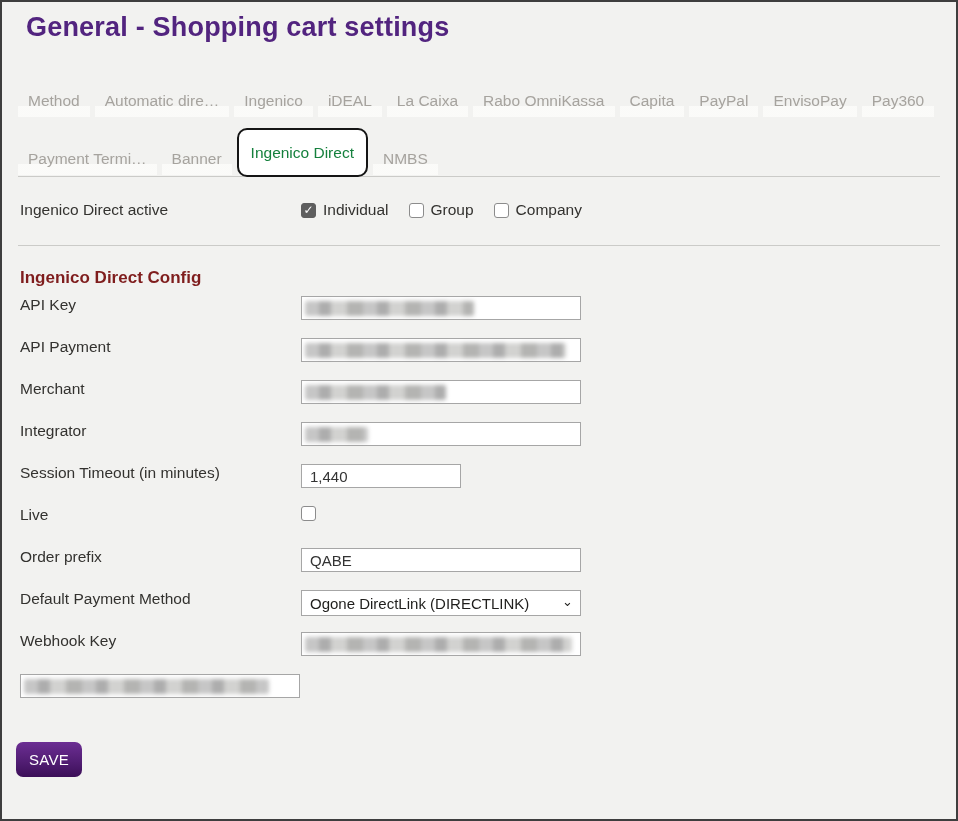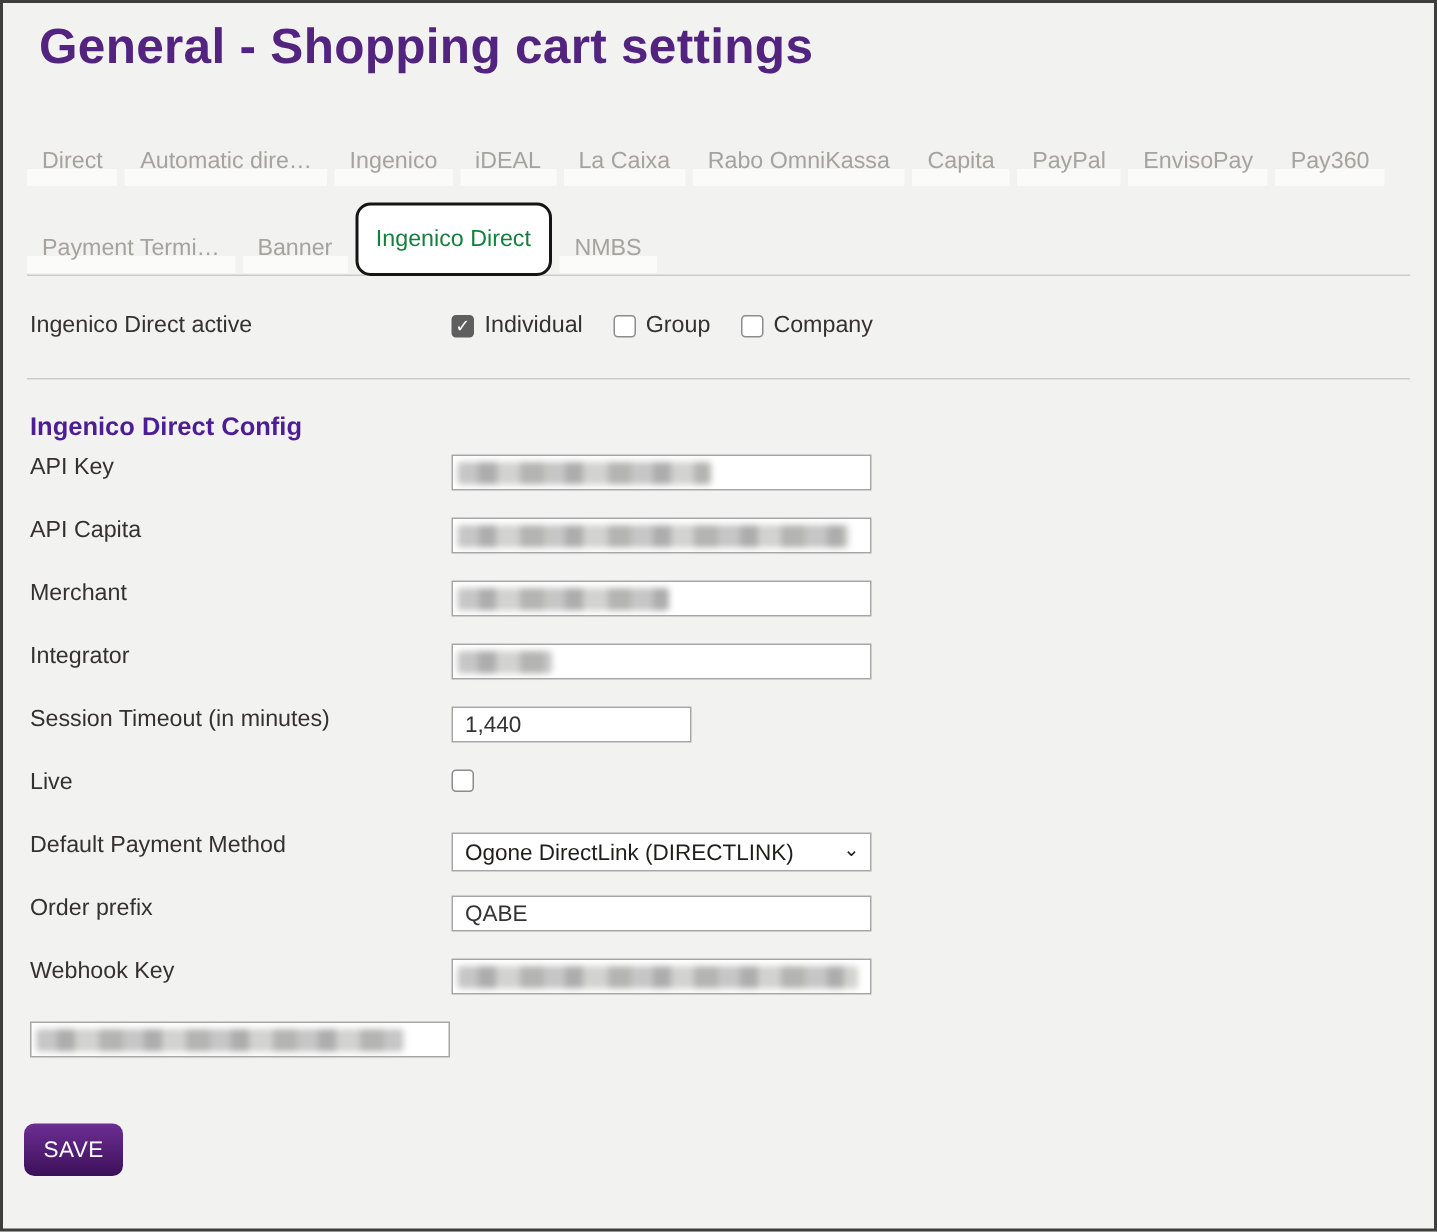--- a/index.html
+++ b/index.html
@@ -9,21 +9,21 @@
   .page {
     position: relative;
     width: 958px; height: 821px;
     background: #F2F2F0;
     border: 2px solid #3E3E3E;
     overflow: hidden;
   }
 
   .page-title {
     margin: 10px 0 16px 24px;
-    font-size: 33px;
+    font-size: 27px;
     font-weight: bold;
     color: #52247F;
     letter-spacing: 0.2px;
   }
 
   
   .tab-row {
     display: flex;
     align-items: flex-end;
     margin: 0 16px;
@@ -91,21 +91,21 @@
     font-size: 12px;
     font-weight: bold;
     line-height: 1;
   }
 
   
   .section-heading {
     margin: 22px 0 8px 18px;
     font-size: 17px;
     font-weight: bold;
-    color: #4c1d95;
+    color: #7f1d1d;
   }
   .form-rows { margin-top: 6px; }
   .form-row {
     display: flex;
     align-items: flex-start;
     min-height: 42px;
     padding-left: 18px;
   }
   .text-input, .redacted-input {
     width: 280px;
@@ -172,21 +172,21 @@
   }
 </style>
 </head>
 <body>
 
 <div class="page">
 
   <h1 class="page-title">General - Shopping cart settings</h1>
 
   <div class="tab-row tab-row1">
-    <div class="tab">Direct</div>
+    <div class="tab">Method</div>
     <div class="tab">Automatic dire…</div>
     <div class="tab">Ingenico</div>
     <div class="tab">iDEAL</div>
     <div class="tab">La Caixa</div>
     <div class="tab">Rabo OmniKassa</div>
     <div class="tab">Capita</div>
     <div class="tab">PayPal</div>
     <div class="tab">EnvisoPay</div>
     <div class="tab">Pay360</div>
   </div>
@@ -225,21 +225,21 @@
   <div class="form-rows">
 
     <div class="form-row">
       <span class="field-label">API Key</span>
       <div class="redacted-input">
         <div class="blur-bar" style="width: 62%;"></div>
       </div>
     </div>
 
     <div class="form-row">
-      <span class="field-label">API Capita</span>
+      <span class="field-label">API Payment</span>
       <div class="redacted-input">
         <div class="blur-bar" style="width: 96%;"></div>
       </div>
     </div>
 
     <div class="form-row">
       <span class="field-label">Merchant</span>
       <div class="redacted-input">
         <div class="blur-bar" style="width: 52%;"></div>
       </div>
@@ -254,38 +254,38 @@
 
 
     <div class="form-row">
       <span class="field-label">Session Timeout (in minutes)</span>
       <input class="text-input small" type="text" value="1,440" style="">
     </div>
 
     <div class="form-row">
       <span class="field-label">Live</span>
       <span class="checkbox"></span>
+    </div>
+
+    <div class="form-row">
+      <span class="field-label">Order prefix</span>
+      <input class="text-input" type="text" value="QABE" style="">
     </div>
 
     <div class="form-row">
       <span class="field-label">Default Payment Method</span>
       <div class="select-wrap">
         <select class="select-input">
           <option>Ogone DirectLink (DIRECTLINK)</option>
         </select>
         <span class="select-chevron">⌄</span>
       </div>
     </div>
 
     <div class="form-row">
-      <span class="field-label">Order prefix</span>
-      <input class="text-input" type="text" value="QABE" style="">
-    </div>
-
-    <div class="form-row">
       <span class="field-label">Webhook Key</span>
       <div class="redacted-input">
         <div class="blur-bar" style="width: 98%;"></div>
       </div>
     </div>
 
     <div class="form-row">
       <div class="redacted-input">
         <div class="blur-bar" style="width: 90%;"></div>
       </div>

